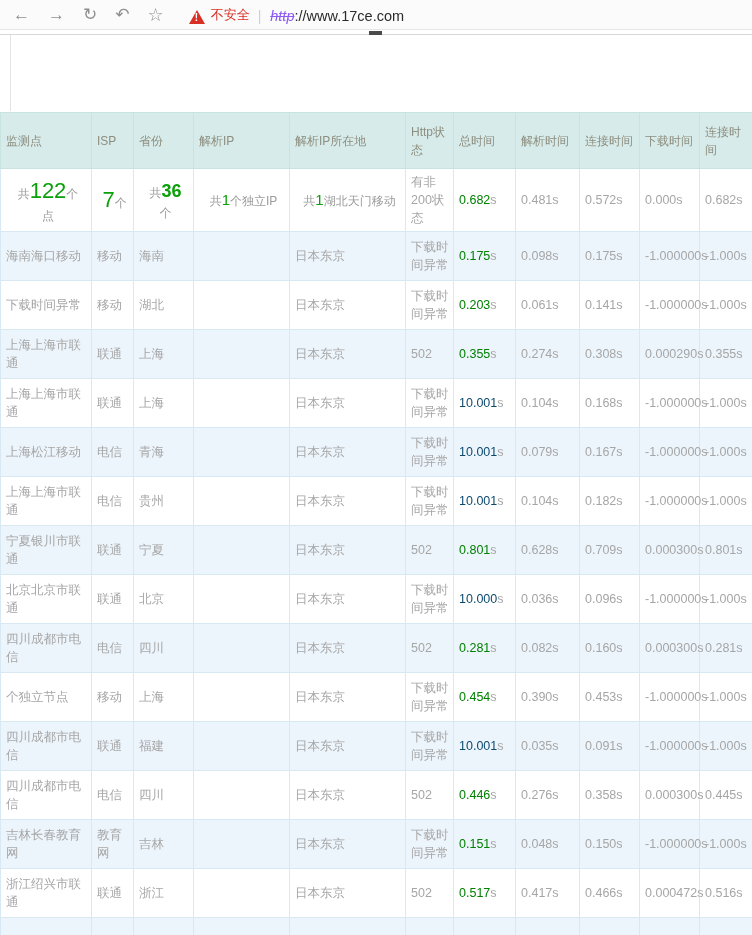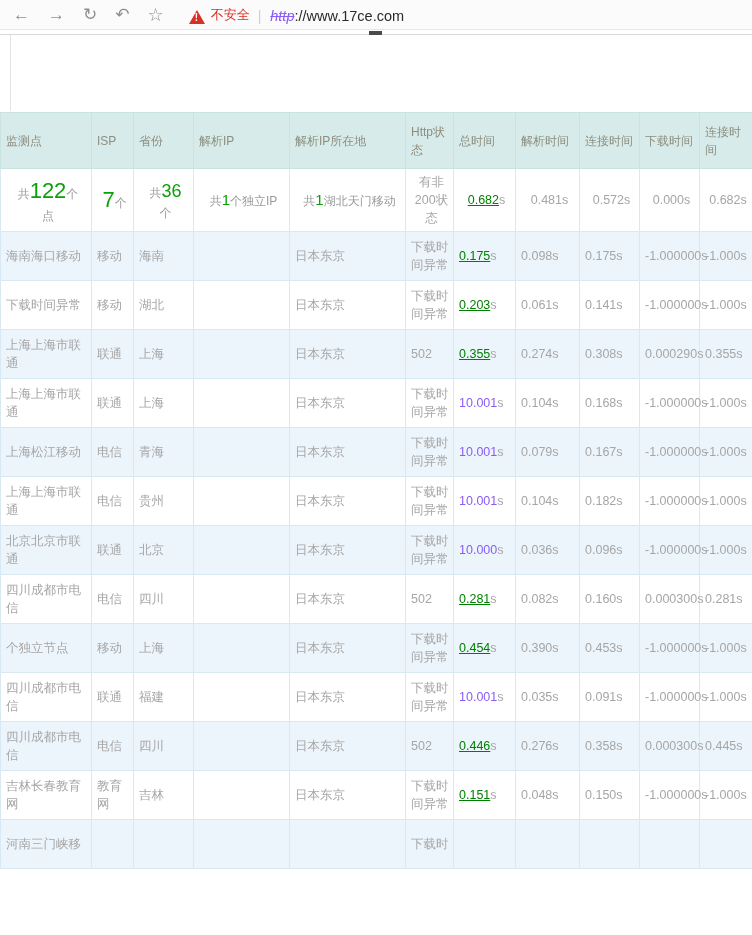--- a/index.html
+++ b/index.html
@@ -61,29 +61,29 @@
   }
   table.result td {
     border:1px solid #d9e9f4; color:#a6a6a6;
     padding:4px 1px 4px 5px; height:49px; vertical-align:middle;
     line-height:1.45; font-size:12.5px;
   }
   tbody tr:nth-child(even) td { background:#edf5fc; }
   tbody tr:nth-child(odd) td { background:#ffffff; }
   td.name-col { color:#4d4d4d; }
   td.num { font-size:12px; white-space:nowrap; overflow:visible; }
-  .v-green { color:#008000;text-decoration:underline; }
-  .v-red { color:#8b5cf6;text-align:right; }
+  .v-green { color:#008000; }
+  .v-red { color:#0c4a6e;text-align:right; }
   .unit { color:#a6a6a6; }
 
   tr.summary td { height:61px; text-align:center; }
-  tr.summary td.left { text-align:center; }
+  tr.summary td.left { text-align:left; }
   .s-sm { color:#9b9b9b; font-size:12px; }
   .s-num-lg { color:#0aa00a; font-size:22px; }
-  .s-num-md { color:#0aa00a; font-size:18px; }
+  .s-num-md { color:#0aa00a; font-size:18px;font-weight:bold; }
   .s-num-sm { color:#0aa00a; font-size:15px; }
 </style>
 </head>
 <body>
 
 <div class="toolbar">
   <span class="tb-icon">←</span>
   <span class="tb-icon">→</span>
   <span class="tb-icon">↻</span>
   <span class="tb-icon">↶</span>
@@ -241,20 +241,35 @@
     <td>下载时间异常</td>
     <td class="num">
       <span class="v-red">10.001</span><span class="unit">s</span>
     </td>
     <td class="num">0.104s</td>
     <td class="num">0.182s</td>
     <td class="num">-1.000000s</td>
     <td class="num">-1.000s</td>
   </tr>
         <tr>
+    <td class="name-col">宁夏银川市联通</td>
+    <td>联通</td>
+    <td>宁夏</td>
+    <td></td>
+    <td>日本东京</td>
+    <td>502</td>
+    <td class="num">
+      <span class="v-green">0.801</span><span class="unit">s</span>
+    </td>
+    <td class="num">0.628s</td>
+    <td class="num">0.709s</td>
+    <td class="num">0.000300s</td>
+    <td class="num">0.801s</td>
+  </tr>
+        <tr>
     <td class="name-col">北京北京市联通</td>
     <td>联通</td>
     <td>北京</td>
     <td></td>
     <td>日本东京</td>
     <td>下载时间异常</td>
     <td class="num">
       <span class="v-red">10.000</span><span class="unit">s</span>
     </td>
     <td class="num">0.036s</td>
@@ -331,20 +346,35 @@
     <td>下载时间异常</td>
     <td class="num">
       <span class="v-green">0.151</span><span class="unit">s</span>
     </td>
     <td class="num">0.048s</td>
     <td class="num">0.150s</td>
     <td class="num">-1.000000s</td>
     <td class="num">-1.000s</td>
   </tr>
         <tr>
+    <td class="name-col">浙江绍兴市联通</td>
+    <td>联通</td>
+    <td>浙江</td>
+    <td></td>
+    <td>日本东京</td>
+    <td>502</td>
+    <td class="num">
+      <span class="v-green">0.517</span><span class="unit">s</span>
+    </td>
+    <td class="num">0.417s</td>
+    <td class="num">0.466s</td>
+    <td class="num">0.000472s</td>
+    <td class="num">0.516s</td>
+  </tr>
+        <tr>
     <td class="name-col">河南三门峡移</td>
     <td></td>
     <td></td>
     <td></td>
     <td></td>
     <td>下载时</td>
     <td class="num">
       <span></span><span class="unit"></span>
     </td>
     <td class="num"></td>

